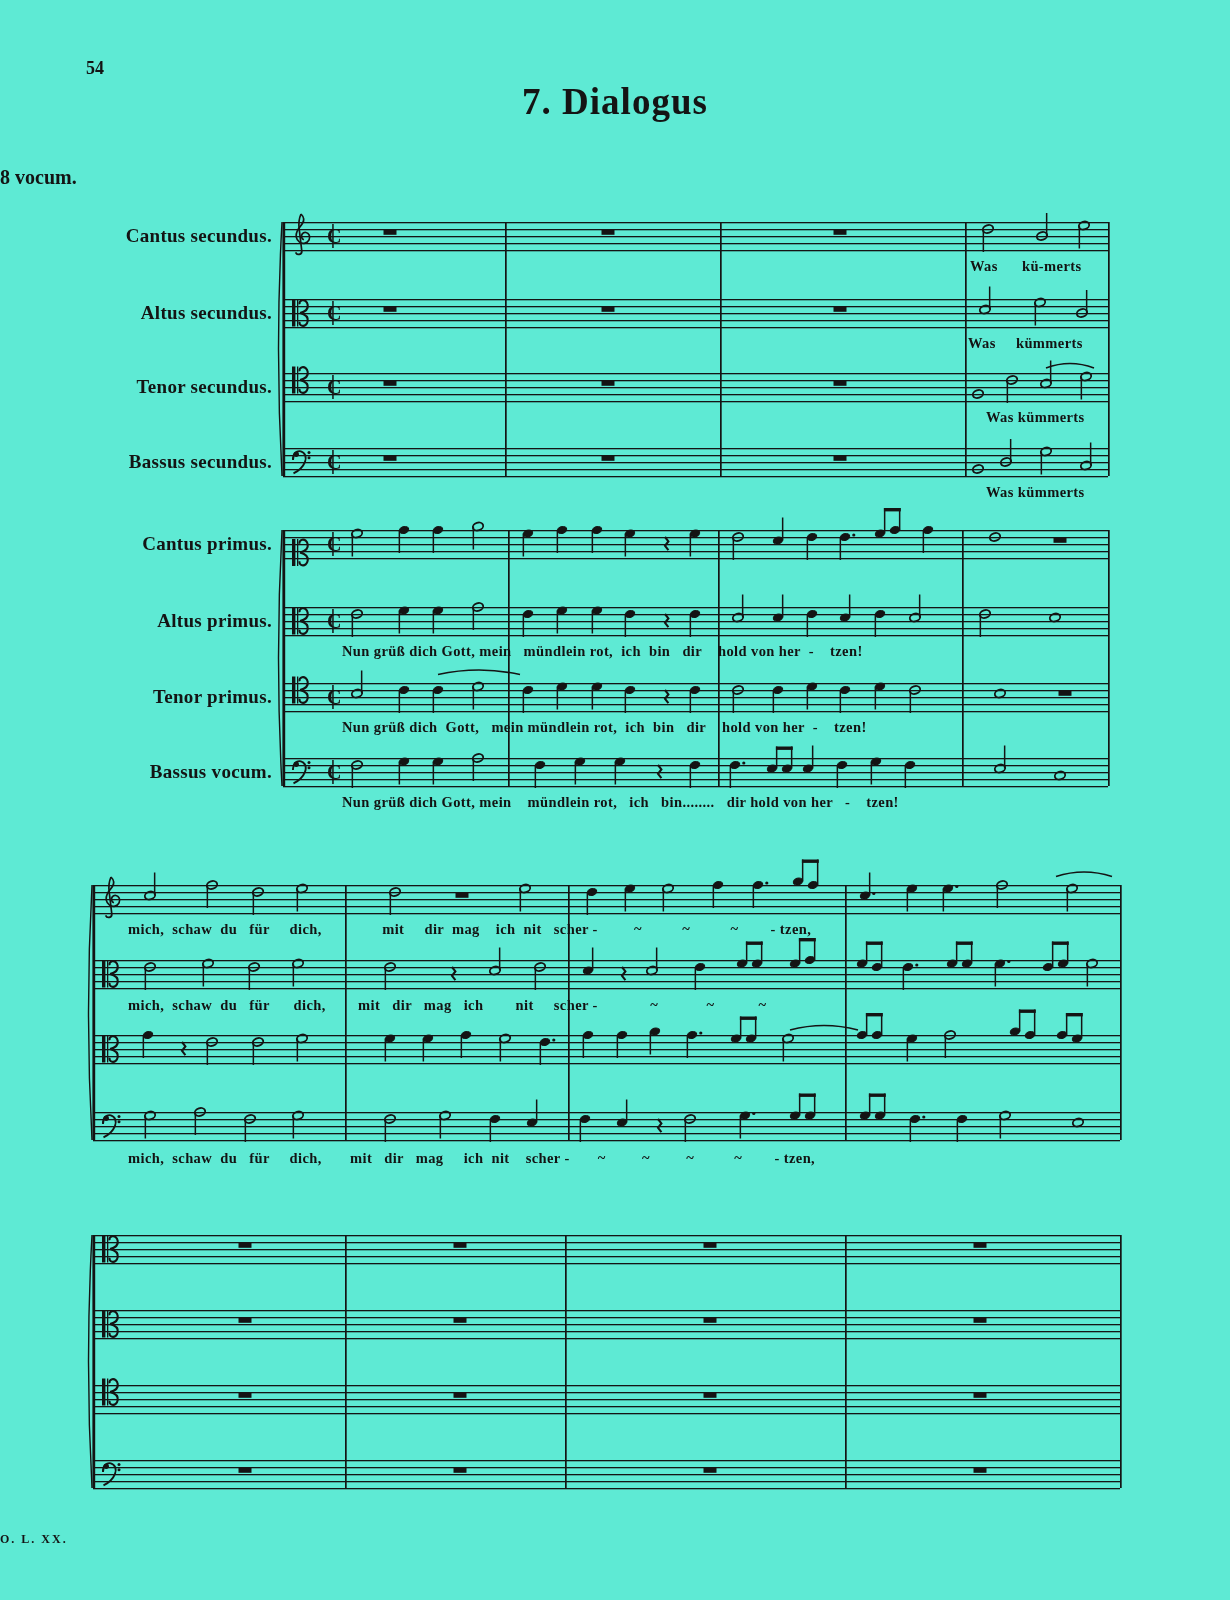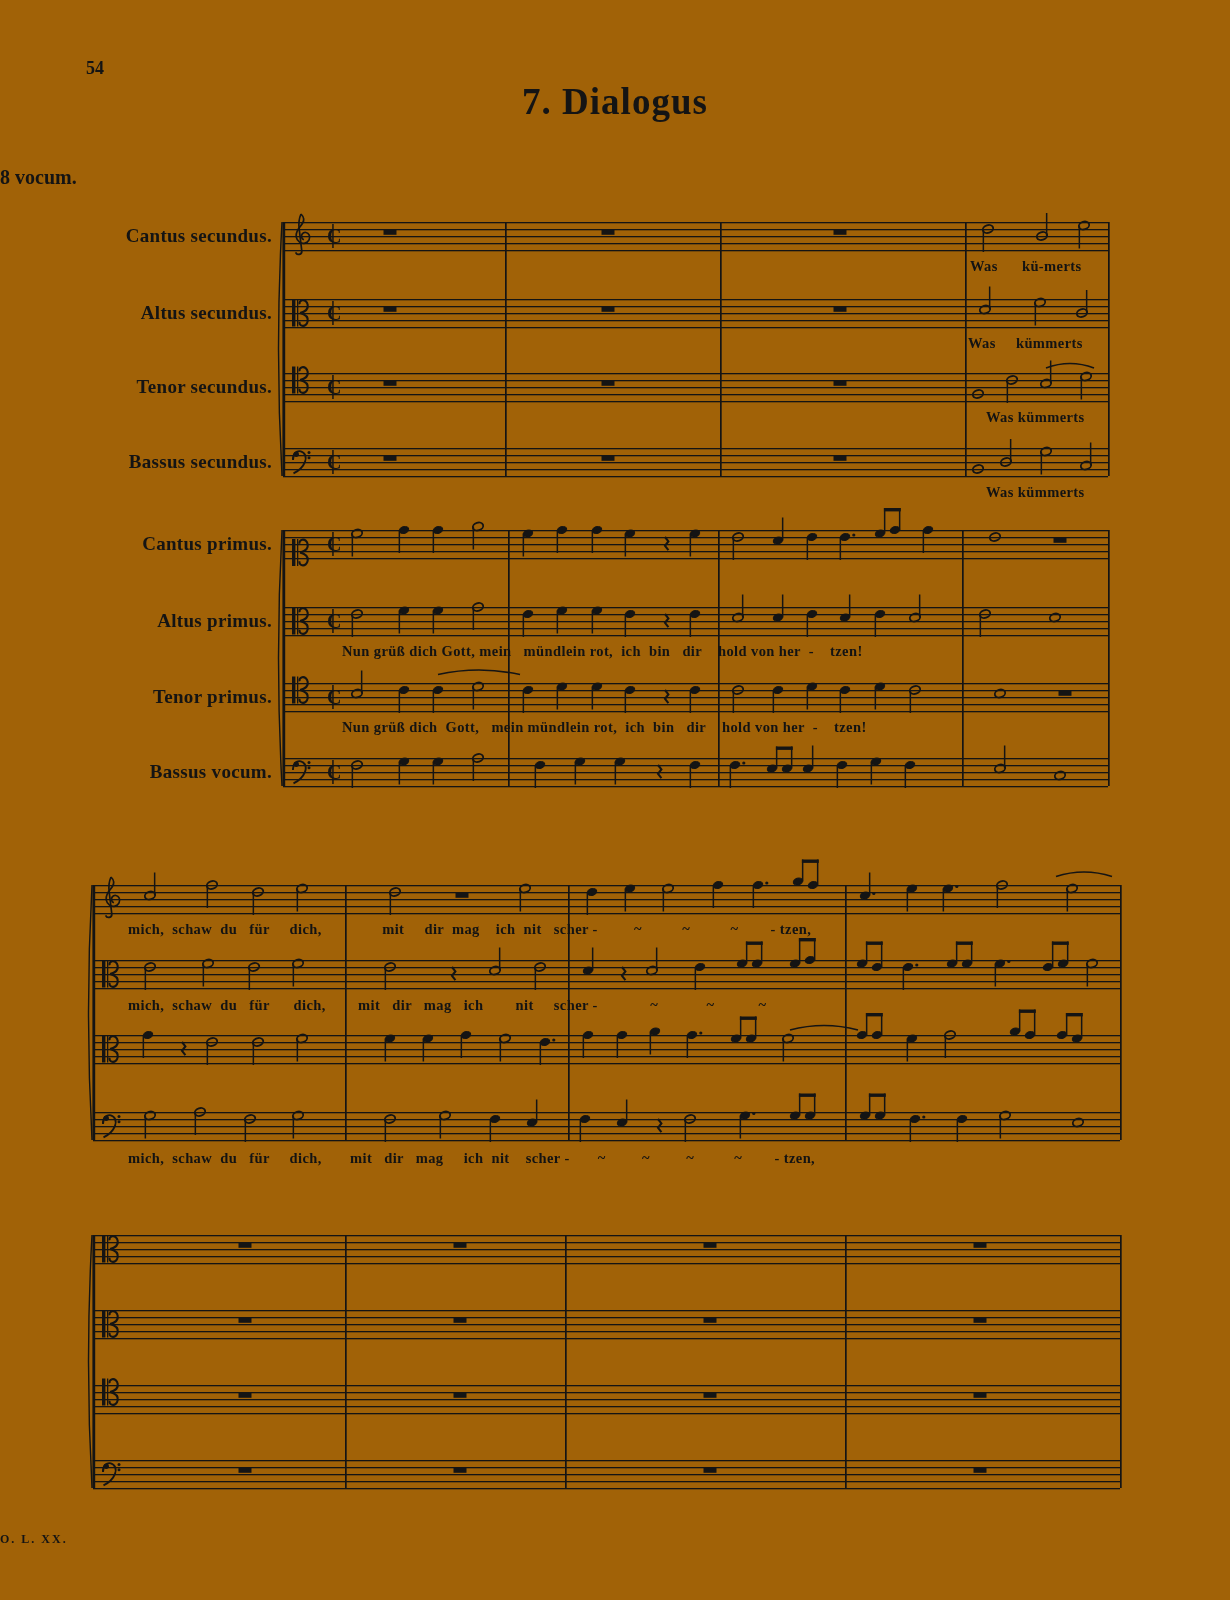--- a/index.html
+++ b/index.html
@@ -1,17 +1,17 @@
 <!DOCTYPE html>
 <html><head>
 <meta charset="utf-8">
 <style>
   html,body{margin:0;padding:0;background:#888;}
   .page{
-    position:relative;width:1230px;height:1600px;background:#a16207;
+    position:relative;width:1230px;height:1600px;background:#5eead4;
     font-family:"Liberation Serif", serif;color:#141414;overflow:hidden;
   }
   .pagenum{position:absolute;font-weight:bold;font-size:18px;}
   .title{position:absolute;left:0;width:100%;text-align:center;font-size:37px;font-weight:bold;letter-spacing:1px;}
   .subtitle{position:absolute;left:0;width:100%;text-align:left;font-size:20px;font-weight:bold;}
   .footer{position:absolute;left:0;width:100%;font-size:12px;font-weight:bold;letter-spacing:2px;}
   .vlabel{position:absolute;text-align:left;font-weight:bold;font-size:19px;letter-spacing:0.3px;}
   .lyr{position:absolute;white-space:pre;font-weight:bold;font-size:14.5px;letter-spacing:0.4px;color:#131313;}
   svg{position:absolute;left:0;top:0;}
 </style>
@@ -665,19 +665,20 @@
   <div class="vlabel" style="right:958px;top:686px">Tenor primus.</div>
   <div class="vlabel" style="right:958px;top:761px">Bassus vocum.</div>
 
   <div class="lyr" style="left:970px;top:258px">Was      kü-merts</div>
   <div class="lyr" style="left:968px;top:335px">Was     kümmerts</div>
   <div class="lyr" style="left:986px;top:409px">Was kümmerts</div>
   <div class="lyr" style="left:986px;top:484px">Was kümmerts</div>
 
   <div class="lyr" style="left:342px;top:643px">Nun grüß dich Gott, mein   mündlein rot,  ich  bin   dir    hold von her  -    tzen!</div>
   <div class="lyr" style="left:342px;top:719px">Nun grüß dich  Gott,   mein mündlein rot,  ich  bin   dir    hold von her  -    tzen!</div>
+  <div class="lyr" style="left:342px;top:794px">Nun grüß dich Gott, mein    mündlein rot,   ich   bin........   dir hold von her   -    tzen!</div>
 
   <div class="lyr" style="left:128px;top:921px">mich,  schaw  du   für     dich,               mit     dir  mag    ich  nit   scher -         ~          ~          ~        - tzen,</div>
   <div class="lyr" style="left:128px;top:997px">mich,  schaw  du   für      dich,        mit   dir   mag   ich        nit     scher -             ~            ~           ~</div>
   <div class="lyr" style="left:128px;top:1150px">mich,  schaw  du   für     dich,       mit   dir   mag     ich  nit    scher -       ~         ~         ~          ~        - tzen,</div>
 
   <div class="footer" style="top:1532px">O. L. XX.</div>
 </div>
 
 </body></html>

